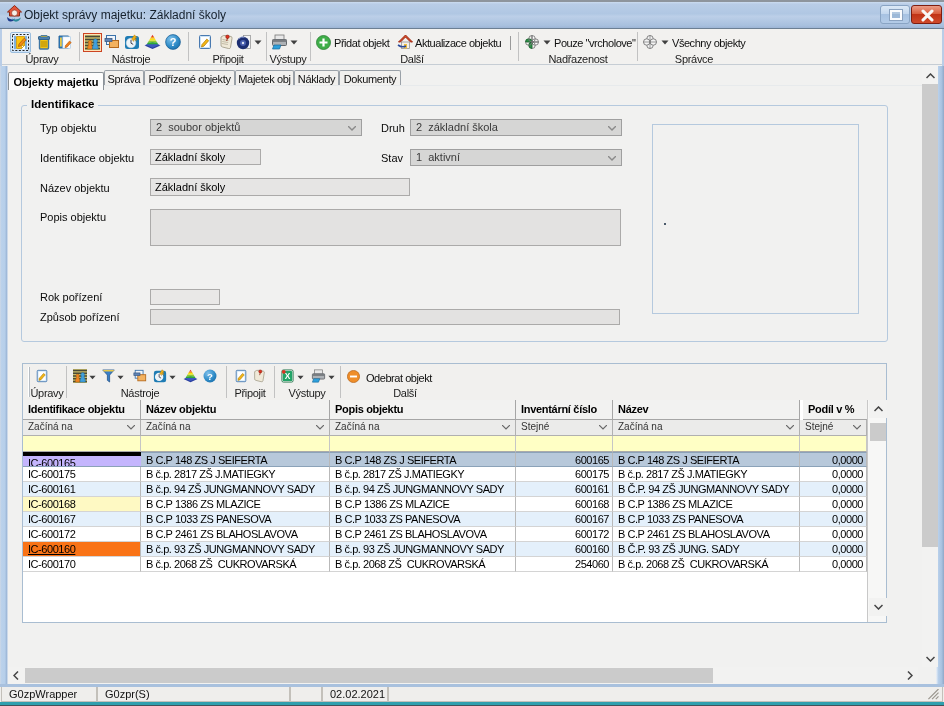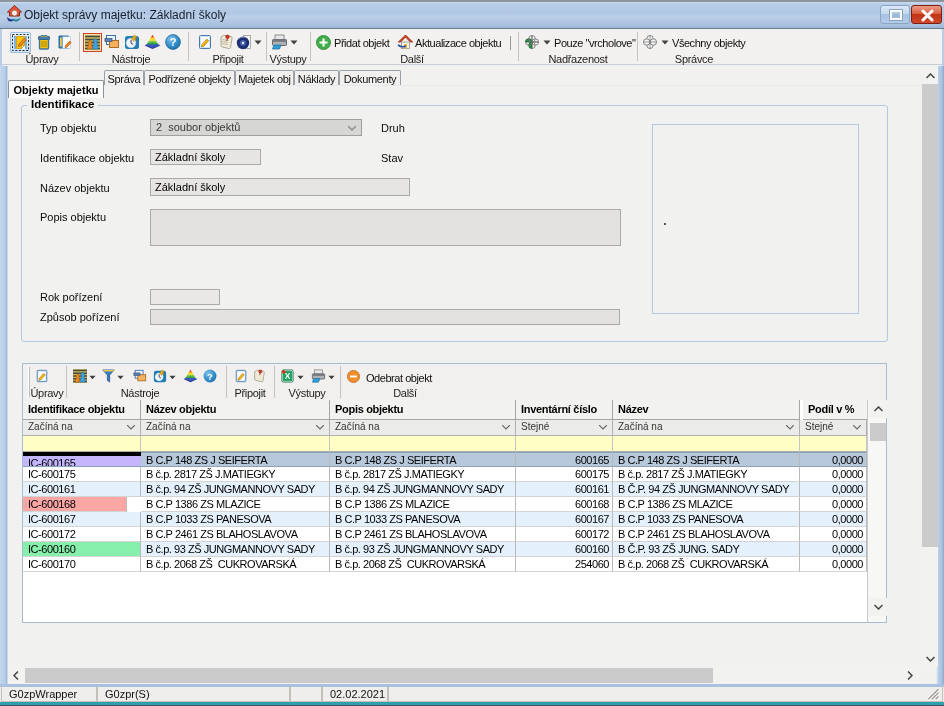--- a/index.html
+++ b/index.html
@@ -27,21 +27,21 @@
   #btnclose{left:911px;top:5px;width:31px;height:19px;border:1px solid #7e1d10;border-radius:3px;
      background:linear-gradient(#eb9c87 0%,#d95f40 45%,#c13317 50%,#cf4a2b 100%);}
   
   #toolbar1{left:0px;top:29px;width:944px;height:36px;background:#f2f1ef;border-bottom:1px solid #c6cdd4;}
   .tsep{position:absolute;top:3px;width:1px;height:29px;background:#c2c2c2;}
   .tlabel{position:absolute;top:24px;font-size:11px;letter-spacing:-0.3px;color:#1c1c1c;white-space:nowrap;transform:translateX(-50%);}
   .ttext{position:absolute;top:8px;font-size:11px;letter-spacing:-0.45px;color:#101010;white-space:nowrap;}
   
   .tab{position:absolute;top:70px;height:16px;background:#f1f0ee;border:1px solid #9aa1a8;border-bottom:none;
       border-radius:2px 2px 0 0;text-align:center;padding-top:2px;color:#111;white-space:nowrap;overflow:hidden;letter-spacing:-0.35px;}
-  #tabactive{position:absolute;left:8px;top:80px;width:96px;height:18px;background:#fcfcfc;
+  #tabactive{position:absolute;left:8px;top:72px;width:96px;height:18px;background:#fcfcfc;
       border:1px solid #8b9298;border-bottom:none;border-radius:2px 2px 0 0;text-align:center;
       font-weight:bold;padding-top:3px;z-index:3;}
   #tabline{left:8px;top:85px;width:914px;height:1px;background:#e7eaec;}
   
   #gbox{left:21px;top:105px;width:867px;height:237px;border:1px solid #b5c9de;border-radius:3px;}
   #gboxlbl{left:27px;top:98px;background:#f1f1f0;padding:0 4px;font-weight:bold;font-size:11.5px;}
   .flabel{position:absolute;font-size:11px;color:#0a0a0a;white-space:nowrap;}
   .combo{position:absolute;background:#d6d6d5;border:1px solid #9f9f9f;color:#3b3b3b;
      font-size:11px;line-height:15px;padding-left:5px;white-space:nowrap;}
   .tbox{position:absolute;background:#e6e5e4;border:1px solid #abaaa9;font-size:11px;
@@ -270,20 +270,28 @@
   <div class="flabel" style="left:40px;top:122px;">Typ objektu</div>
   <div class="flabel" style="left:40px;top:152px;">Identifikace objektu</div>
   <div class="flabel" style="left:40px;top:182px;">Název objektu</div>
   <div class="flabel" style="left:40px;top:211px;">Popis objektu</div>
   <div class="flabel" style="left:40px;top:291px;">Rok pořízení</div>
   <div class="flabel" style="left:40px;top:311px;">Způsob pořízení</div>
   <div class="flabel" style="left:381px;top:122px;">Druh</div>
   <div class="flabel" style="left:381px;top:152px;">Stav</div>
 
   <div class="combo" style="left:150px;top:119px;width:212px;height:17px;">2&nbsp; soubor objektů
+    <svg class="chev" viewBox="0 0 8 5">
+        <path d="M0 0 L4 4 L8 0" fill="none" stroke="#8a8a8a" stroke-width="1.4"></path>
+      </svg></div>
+  <div class="combo" style="left:410px;top:119px;width:212px;height:17px;">2&nbsp; základní škola
+    <svg class="chev" viewBox="0 0 8 5">
+        <path d="M0 0 L4 4 L8 0" fill="none" stroke="#8a8a8a" stroke-width="1.4"></path>
+      </svg></div>
+  <div class="combo" style="left:410px;top:149px;width:212px;height:17px;">1&nbsp; aktivní
     <svg class="chev" viewBox="0 0 8 5">
         <path d="M0 0 L4 4 L8 0" fill="none" stroke="#8a8a8a" stroke-width="1.4"></path>
       </svg></div>
 
   <div class="tbox" style="left:150px;top:149px;width:111px;height:16px;">Základní školy</div>
   <div class="tbox" style="left:150px;top:178px;width:260px;height:18px;line-height:16px;">Základní školy</div>
   <div class="tbox" style="left:150px;top:209px;width:471px;height:37px;background:#e3e2e1;"></div>
   <div class="tbox" style="left:150px;top:289px;width:70px;height:16px;background:#e9e8e7;"></div>
   <div class="tbox" style="left:150px;top:309px;width:470px;height:16px;background:#e3e2e1;"></div>
 
@@ -442,21 +450,21 @@
     </div>
     <div class="row" style="top:82px;">
       <div class="cell" style="left:0px;width:118px;background:#e4f0fb;border-bottom-color:#d4d4d4;">IC-600161</div>
       <div class="cell" style="left:118px;width:189px;background:#e4f0fb;border-bottom-color:#d4d4d4;">B č.p. 94 ZŠ JUNGMANNOVY SADY</div>
       <div class="cell" style="left:307px;width:186px;background:#e4f0fb;border-bottom-color:#d4d4d4;">B č.p. 94 ZŠ JUNGMANNOVY SADY</div>
       <div class="cell num" style="left:493px;width:97px;background:#e4f0fb;border-bottom-color:#d4d4d4;">600161</div>
       <div class="cell" style="left:590px;width:187px;background:#e4f0fb;border-bottom-color:#d4d4d4;">B Č.P. 94 ZŠ JUNGMANNOVY SADY</div>
       <div class="cell num" style="left:777px;width:67px;background:#e4f0fb;border-bottom-color:#d4d4d4;">0,0000</div>
     </div>
     <div class="row" style="top:97px;">
-      <div class="cell" style="left:0px;width:104px;background:#fca5a5;border-bottom-color:#d4d4d4;">IC-600168</div>
+      <div class="cell" style="left:0px;width:118px;background:#fef9c3;border-bottom-color:#d4d4d4;">IC-600168</div>
       <div class="cell" style="left:118px;width:189px;background:#ffffff;border-bottom-color:#d4d4d4;">B C.P 1386 ZS MLAZICE</div>
       <div class="cell" style="left:307px;width:186px;background:#ffffff;border-bottom-color:#d4d4d4;">B C.P 1386 ZS MLAZICE</div>
       <div class="cell num" style="left:493px;width:97px;background:#ffffff;border-bottom-color:#d4d4d4;">600168</div>
       <div class="cell" style="left:590px;width:187px;background:#ffffff;border-bottom-color:#d4d4d4;">B C.P 1386 ZS MLAZICE</div>
       <div class="cell num" style="left:777px;width:67px;background:#ffffff;border-bottom-color:#d4d4d4;">0,0000</div>
     </div>
     <div class="row" style="top:112px;">
       <div class="cell" style="left:0px;width:118px;background:#e4f0fb;border-bottom-color:#d4d4d4;">IC-600167</div>
       <div class="cell" style="left:118px;width:189px;background:#e4f0fb;border-bottom-color:#d4d4d4;">B C.P 1033 ZS PANESOVA</div>
       <div class="cell" style="left:307px;width:186px;background:#e4f0fb;border-bottom-color:#d4d4d4;">B C.P 1033 ZS PANESOVA</div>
@@ -466,21 +474,21 @@
     </div>
     <div class="row" style="top:127px;">
       <div class="cell" style="left:0px;width:118px;background:#ffffff;border-bottom-color:#d4d4d4;">IC-600172</div>
       <div class="cell" style="left:118px;width:189px;background:#ffffff;border-bottom-color:#d4d4d4;">B C.P 2461 ZS BLAHOSLAVOVA</div>
       <div class="cell" style="left:307px;width:186px;background:#ffffff;border-bottom-color:#d4d4d4;">B C.P 2461 ZS BLAHOSLAVOVA</div>
       <div class="cell num" style="left:493px;width:97px;background:#ffffff;border-bottom-color:#d4d4d4;">600172</div>
       <div class="cell" style="left:590px;width:187px;background:#ffffff;border-bottom-color:#d4d4d4;">B C.P 2461 ZS BLAHOSLAVOVA</div>
       <div class="cell num" style="left:777px;width:67px;background:#ffffff;border-bottom-color:#d4d4d4;">0,0000</div>
     </div>
     <div class="row" style="top:142px;">
-      <div class="cell" style="left:0px;width:118px;background:#86efac;border-bottom-color:#d4d4d4;">IC-600160</div>
+      <div class="cell" style="left:0px;width:118px;background:#f97316;border-bottom-color:#d4d4d4;text-decoration:underline;">IC-600160</div>
       <div class="cell" style="left:118px;width:189px;background:#e4f0fb;border-bottom-color:#d4d4d4;">B č.p. 93 ZŠ JUNGMANNOVY SADY</div>
       <div class="cell" style="left:307px;width:186px;background:#e4f0fb;border-bottom-color:#d4d4d4;">B č.p. 93 ZŠ JUNGMANNOVY SADY</div>
       <div class="cell num" style="left:493px;width:97px;background:#e4f0fb;border-bottom-color:#d4d4d4;">600160</div>
       <div class="cell" style="left:590px;width:187px;background:#e4f0fb;border-bottom-color:#d4d4d4;">B Č.P. 93 ZŠ JUNG. SADY</div>
       <div class="cell num" style="left:777px;width:67px;background:#e4f0fb;border-bottom-color:#d4d4d4;">0,0000</div>
     </div>
     <div class="row" style="top:157px;">
       <div class="cell" style="left:0px;width:118px;background:#ffffff;border-bottom-color:#d4d4d4;">IC-600170</div>
       <div class="cell" style="left:118px;width:189px;background:#ffffff;border-bottom-color:#d4d4d4;">B č.p. 2068 ZŠ&nbsp; CUKROVARSKÁ</div>
       <div class="cell" style="left:307px;width:186px;background:#ffffff;border-bottom-color:#d4d4d4;">B č.p. 2068 ZŠ&nbsp; CUKROVARSKÁ</div>

